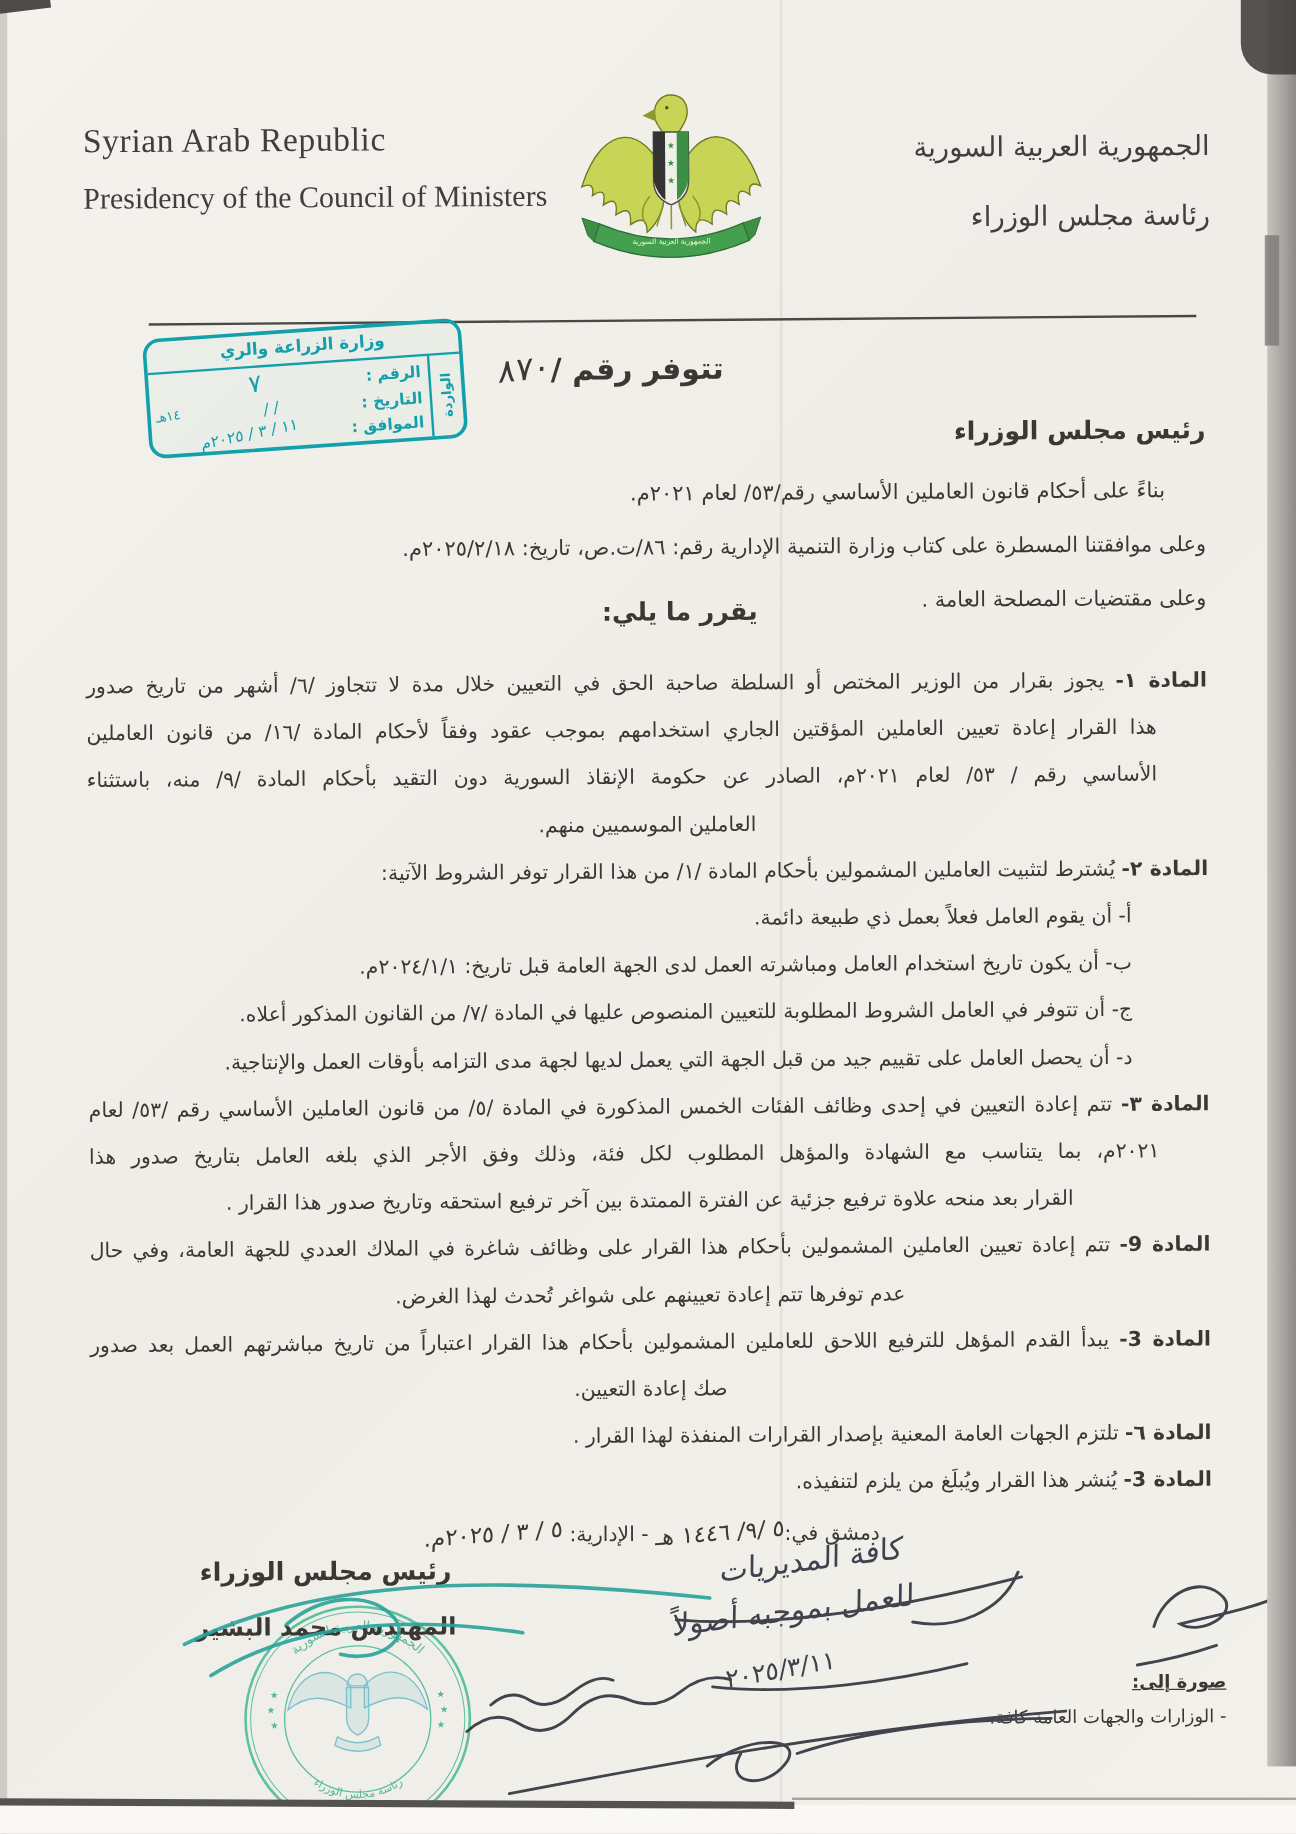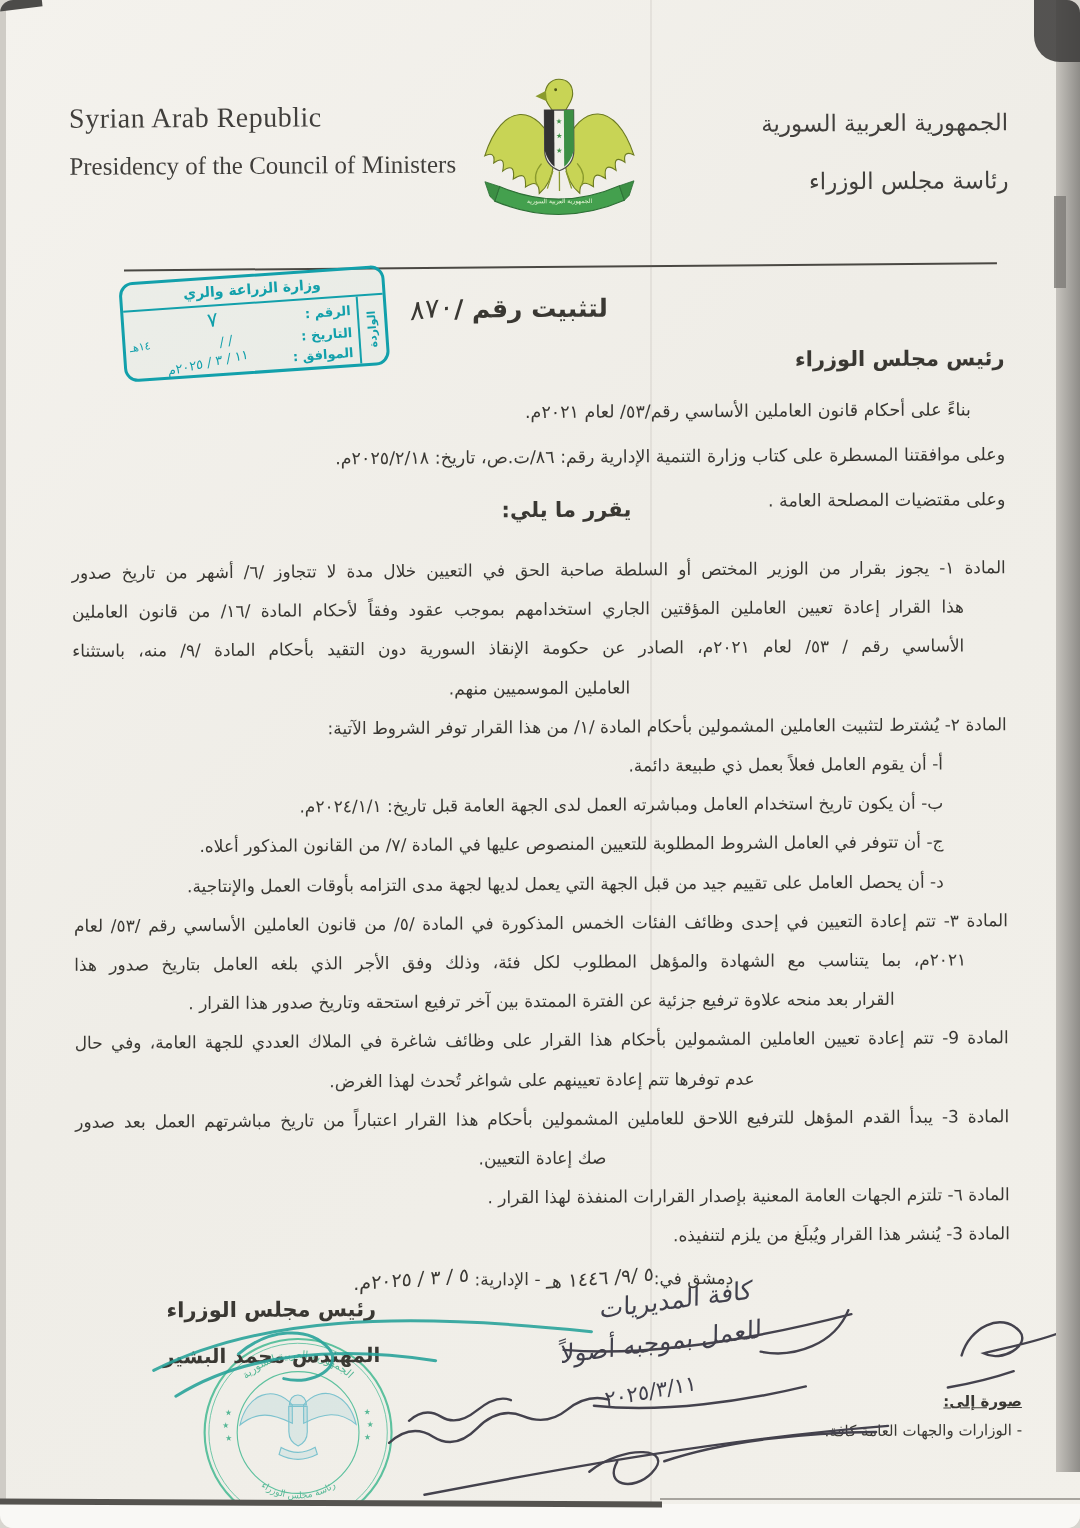--- a/index.html
+++ b/index.html
@@ -1,16 +1,16 @@
 <!DOCTYPE html>
 <html lang="ar"><head>
 <meta charset="utf-8">
 <style>
   html,body{margin:0;padding:0;width:1080px;height:1528px;overflow:hidden;background:#d8d5cf;}
-  .page{position:absolute;inset:0;background:linear-gradient(135deg,#f4f2ed 0%,#efede7 45%,#f2f0ea 100%);overflow:hidden;font-family:"DejaVu Sans",sans-serif;color:#3a3833;border-radius:13px;}
+  .page{position:absolute;inset:0;background:linear-gradient(135deg,#f4f2ed 0%,#efede7 45%,#f2f0ea 100%);overflow:hidden;font-family:"DejaVu Sans",sans-serif;color:#3a3833;}
   .doc{position:absolute;inset:0;transform:rotate(-0.35deg);}
   
   .header-en{position:absolute;left:73px;top:100px;font-family:"Liberation Serif",serif;color:#413f3c;}
   .header-en .l1{font-size:28px;letter-spacing:.5px;}
   .header-en .l2{font-size:25px;margin-top:18px;}
   .header-ar{position:absolute;right:68px;top:96px;direction:rtl;text-align:right;font-size:23px;color:#413f3c;line-height:58px;}
   .emblem{position:absolute;left:482px;top:58px;width:162px;height:182px;}
   .sep{position:absolute;left:127px;right:80px;top:266px;height:2.4px;background:#4a4843;transform:rotate(-.12deg);}
   
   .stamp{position:absolute;left:124px;top:272px;width:266px;height:100px;transform:rotate(-3.6deg);color:#12a0ab;font-weight:700;}
@@ -32,21 +32,21 @@
   .preamble{position:absolute;right:73px;left:73px;top:390px;direction:rtl;text-align:right;font-size:17.5px;line-height:45px;}
   .preamble .ind{padding-right:34px;}
   .resolves{position:absolute;left:0;right:0;top:498px;text-align:center;direction:rtl;font-size:21px;font-weight:700;transform:translateX(28px);}
   
   .articles{position:absolute;right:73px;left:73px;top:551px;direction:rtl;font-size:17px;line-height:39.2px;text-align:right;}
   .ln{white-space:nowrap;}
   .ln.j{text-align:justify;text-align-last:justify;}
   .ln.c{text-align:center;white-space:normal;}
   .ln.cont{padding-right:42px;}
   .ln.item{padding-right:64px;}
-  .lbl{font-weight:400;}
+  .lbl{font-weight:700;}
   .date-line{text-align:center;padding-top:2px;}
   .hwi{display:inline-block;transform:rotate(-4deg) skewX(-6deg);font-size:19px;letter-spacing:1px;}
   
   .sig-block{position:absolute;left:146px;top:1296px;width:244px;text-align:center;direction:rtl;font-weight:700;color:#3a3833;}
   .sig-block .t{font-size:21px;}
   .sig-block .n{font-size:20px;margin-top:22px;}
   .seal{position:absolute;left:156px;top:1334px;width:276px;height:194px;}
   .copy-to{position:absolute;right:62px;top:1390px;direction:rtl;text-align:right;font-size:15px;line-height:29px;}
   .copy-to .h{font-weight:700;text-decoration:underline;}
   .note{position:absolute;direction:rtl;color:#41404c;font-weight:400;}
@@ -128,21 +128,21 @@
             <div class="stamp-row">
               <span>الموافق :</span>
               <span class="val"><span class="hw">١١‏ / ‏٣‏ / ‏٢٠٢٥م</span></span>
             </div>
           </div>
         </div>
       </div>
     </div>
 
     <div class="title">
-      <span>لتثبيت رقم /</span><span class="hw-num">٨٧٠</span>
+      <span>تتوفر رقم /</span><span class="hw-num">٨٧٠</span>
     </div>
     <div class="authority">رئيس مجلس الوزراء</div>
 
     <div class="preamble">
       <div class="ind">بناءً على أحكام قانون العاملين الأساسي رقم/٥٣/ لعام ٢٠٢١م.</div>
       <div>وعلى موافقتنا المسطرة على كتاب وزارة التنمية الإدارية رقم: ٨٦/ت.ص، تاريخ: ٢٠٢٥/٢/١٨م.</div>
       <div>وعلى مقتضيات المصلحة العامة .</div>
     </div>
 
     <div class="resolves">يقرر ما يلي:</div>

